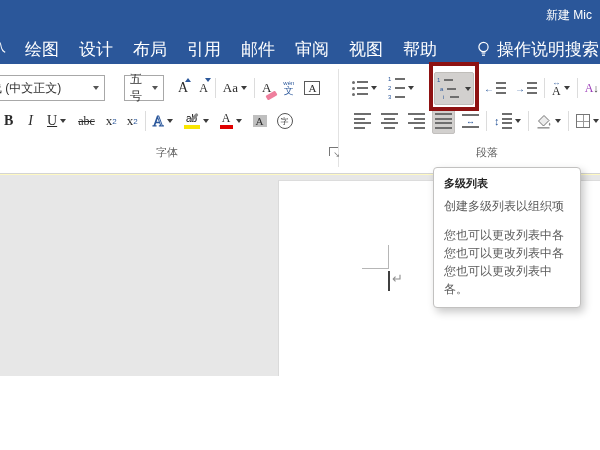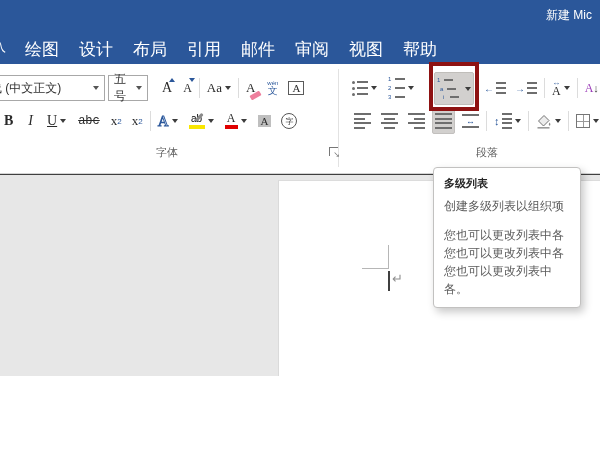--- a/index.html
+++ b/index.html
@@ -1,17 +1,17 @@
 <!DOCTYPE html>
 <html><head>
 <meta charset="utf-8">
 <style>
   * { box-sizing: border-box; margin: 0; padding: 0; }
   body { font-family: "Liberation Sans", sans-serif; background:#fff; }
-  .app { position:relative; width:600px; height:376px; overflow:hidden; background:#404040; }
+  .app { position:relative; width:600px; height:376px; overflow:hidden; background:#fef9c3; }
 
   
   .titlebar { position:absolute; left:0; top:0; width:600px; height:64px; background:#2b579a; }
   .win-title { position:absolute; left:546px; top:7px; font-size:12px; color:#ffffff; white-space:nowrap; }
   .tabs { position:absolute; left:25px; top:38px; display:flex; gap:20px; align-items:center; }
   .tab { font-size:17px; color:#ffffff; white-space:nowrap; cursor:default; }
   .tab-frag { position:absolute; left:-7px; top:38px; font-size:13px; color:#fff; }
   .tellme { display:flex; align-items:center; gap:7px; margin-left:20px; }
   .bulb { width:13px; height:17px; }
 
@@ -102,32 +102,40 @@
     <span class="tab-frag">入</span>
     <div class="tabs">
       <span class="tab">绘图</span>
       <span class="tab">设计</span>
       <span class="tab">布局</span>
       <span class="tab">引用</span>
       <span class="tab">邮件</span>
       <span class="tab">审阅</span>
       <span class="tab">视图</span>
       <span class="tab">帮助</span>
+      <span class="tellme">
+        <svg class="bulb" viewBox="0 0 13 17">
+          <circle cx="6.5" cy="6" r="4.6" fill="none" stroke="#ffffff" stroke-width="1.2"></circle>
+          <line x1="4.6" y1="12" x2="8.4" y2="12" stroke="#ffffff" stroke-width="1.2"></line>
+          <line x1="5" y1="14.2" x2="8" y2="14.2" stroke="#ffffff" stroke-width="1.2"></line>
+        </svg>
+        <span class="tab">操作说明搜索</span>
+      </span>
     </div>
   </div>
 
   <div class="ribbon">
     <div class="grp-sep"></div>
 
     <div class="row r1">
       <div class="combo" style="width:133px;">
         <span style="white-space:nowrap;overflow:hidden;">等线 (中文正文)</span>
         <span class="cchev"></span>
       </div>
-      <div class="combo" style="width:40px;margin-left:3px;">
+      <div class="combo" style="width:40px;margin-left:19px;">
         <span>五号</span>
         <span class="cchev"></span>
       </div>
       <div class="ib" style="margin-left:12px;">
         <span class="serif" style="font-size:14px;">A</span>
         <span class="caret-up"></span>
       </div>
       <div class="ib" style="margin-left:7px;">
         <span class="serif" style="font-size:12px;">A</span>
         <span class="caret-dn"></span>
@@ -156,21 +164,21 @@
         <span class="serif" style="font-weight:bold;font-size:14px;">B</span>
       </div>
       <div class="ib" style="margin-left:11px;">
         <span class="serif" style="font-style:italic;font-size:14px;">I</span>
       </div>
       <div class="ib" style="margin-left:10px;">
         <span class="serif" style="text-decoration:underline;font-size:14px;">U</span>
         <span class="chev"></span>
       </div>
       <div class="ib" style="margin-left:8px;">
-        <span class="serif" style="text-decoration:line-through;font-size:12px;font-family:Liberation Mono, monospace;">abc</span>
+        <span class="serif" style="text-decoration:line-through;font-size:12px;">abc</span>
       </div>
       <div class="ib" style="margin-left:7px;">
         <span class="serif" style="font-size:13px;">x</span>
           <span class="sub">2</span>
       </div>
       <div class="ib" style="margin-left:6px;">
         <span class="serif" style="font-size:13px;">x</span>
           <span class="sup">2</span>
       </div>
       <span class="vdiv"></span>

